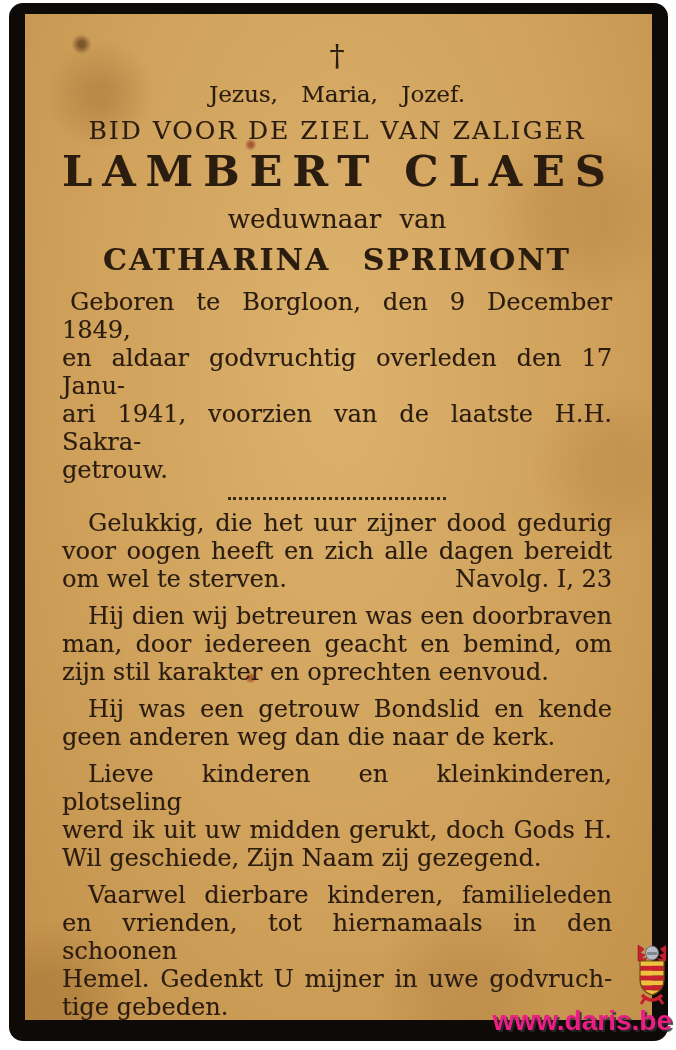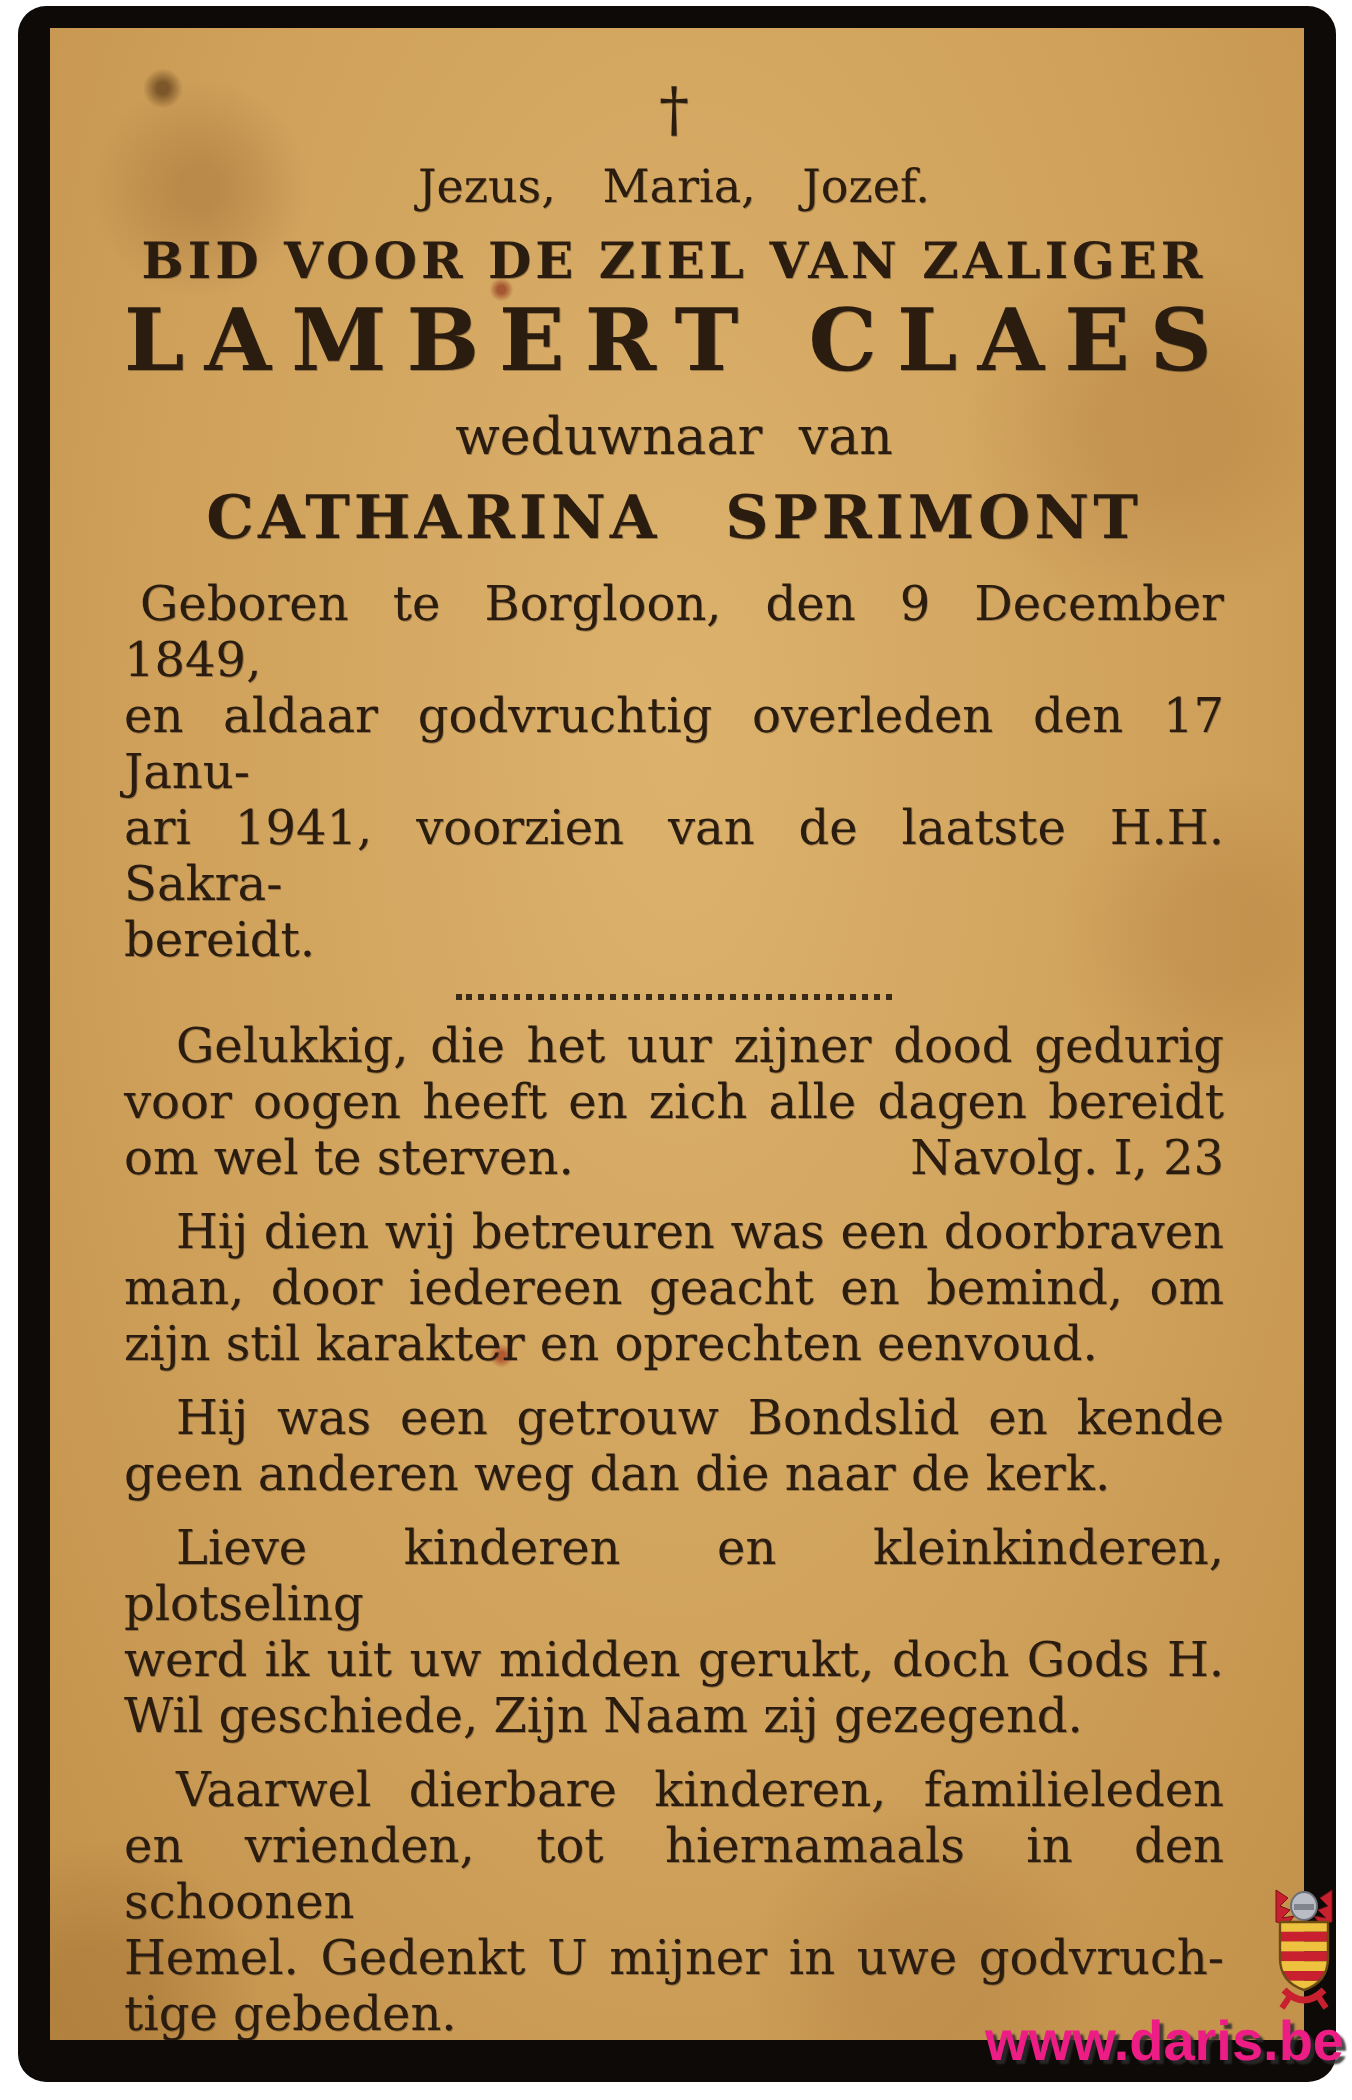--- a/index.html
+++ b/index.html
@@ -31,21 +31,21 @@
     overflow:hidden;
   }
   .content {
     padding:26px 40px 0 37px;
     color:#2b1c10;
     text-shadow:0.4px 0.4px 0 rgba(43,28,16,0.35);
   }
   .center { text-align:center; }
   .cross      { font-size:30px; line-height:32px; }
   .invocation { font-size:23px; line-height:34px; font-weight:normal; word-spacing:16px; margin-top:5px; }
-  .pray       { font-size:25px; line-height:32px; font-weight:bold; letter-spacing:2px; margin-top:4px; }
+  .pray       { font-size:25px; line-height:32px; font-weight:normal; letter-spacing:2px; margin-top:4px; }
   .name       { font-size:43px; line-height:48px; font-weight:bold; letter-spacing:10px; white-space:nowrap; }
   .relation   { font-size:26px; line-height:34px; word-spacing:10px; margin-top:7px; }
   .spouse     { font-size:30px; line-height:38px; font-weight:bold; letter-spacing:2px; word-spacing:20px; margin-top:5px; }
   .membership { font-size:26px; line-height:33px; font-style:italic; word-spacing:7px; margin-top:3px; }
 
   .par { margin-top:9px; font-size:24px; }
   .line { line-height:28px; text-align:justify; text-align-last:justify; }
   .line.last { text-align:left; text-align-last:left; }
   .indent { text-indent:26px; }
   .indent-sm { text-indent:8px; }
@@ -83,21 +83,21 @@
     <div class="center invocation">Jezus, Maria, Jozef.</div>
     <div class="center pray">BID VOOR DE ZIEL VAN ZALIGER</div>
     <div class="center name">LAMBERT CLAES</div>
     <div class="center relation">weduwnaar van</div>
     <div class="center spouse">CATHARINA SPRIMONT</div>
 
     <div class="par">
       <div class="line indent-sm">Geboren te Borgloon, den 9 December 1849,</div>
       <div class="line">en aldaar godvruchtig overleden den 17 Janu-</div>
       <div class="line">ari 1941, voorzien van de laatste H.H. Sakra-</div>
-      <div class="line last">bereidt.</div>
+      <div class="line last">getrouw.</div>
     </div>
 
     <div class="dots"></div>
 
     <div class="par">
       <div class="line indent">Gelukkig, die het uur zijner dood gedurig</div>
       <div class="line">voor oogen heeft en zich alle dagen bereidt</div>
       <div class="cite-row">
         <span>om wel te sterven.</span>
         <span>Navolg. I, 23</span>

